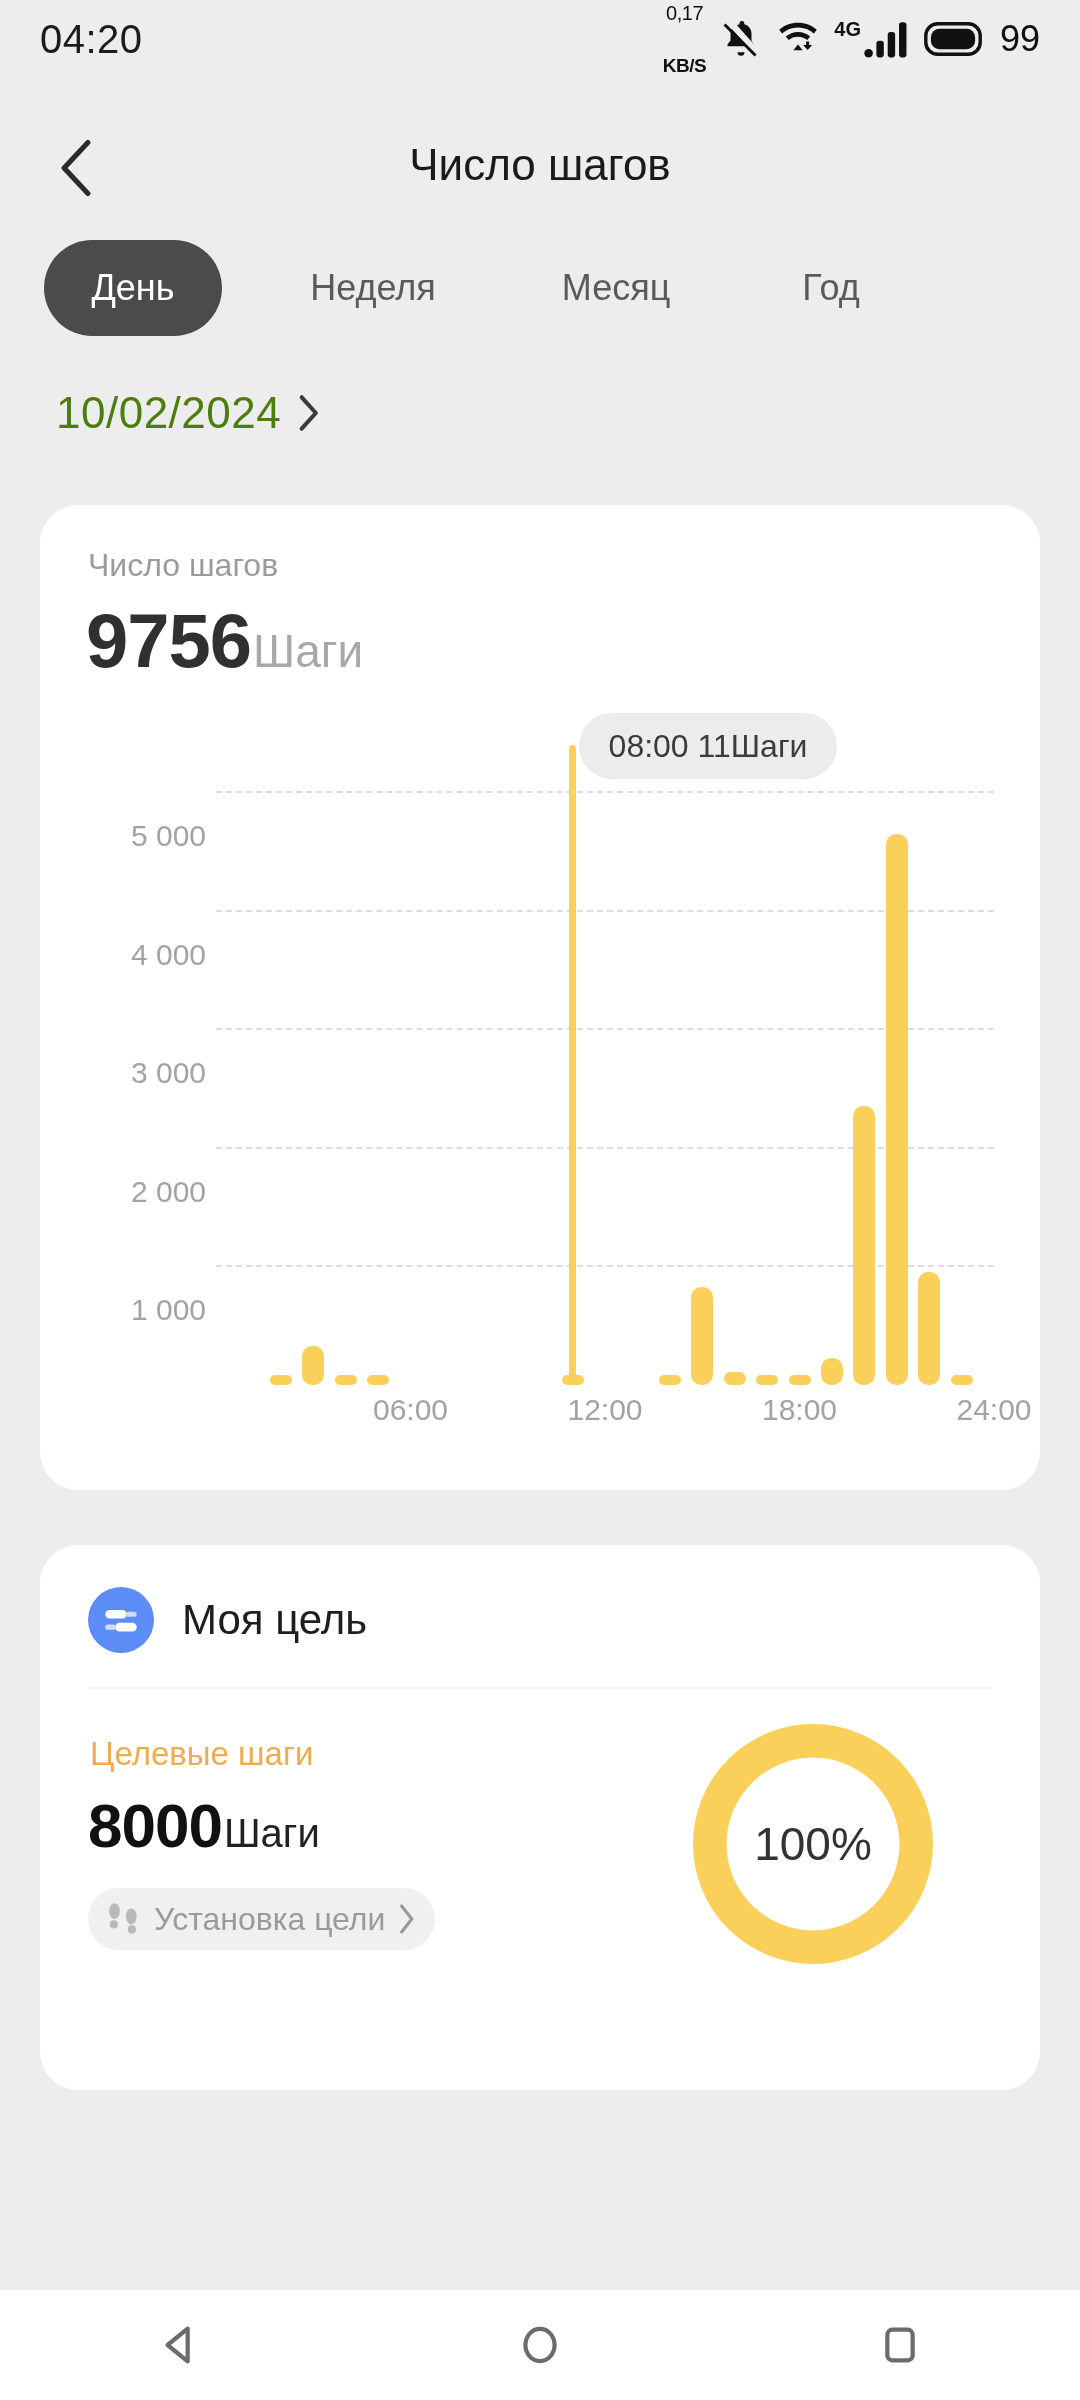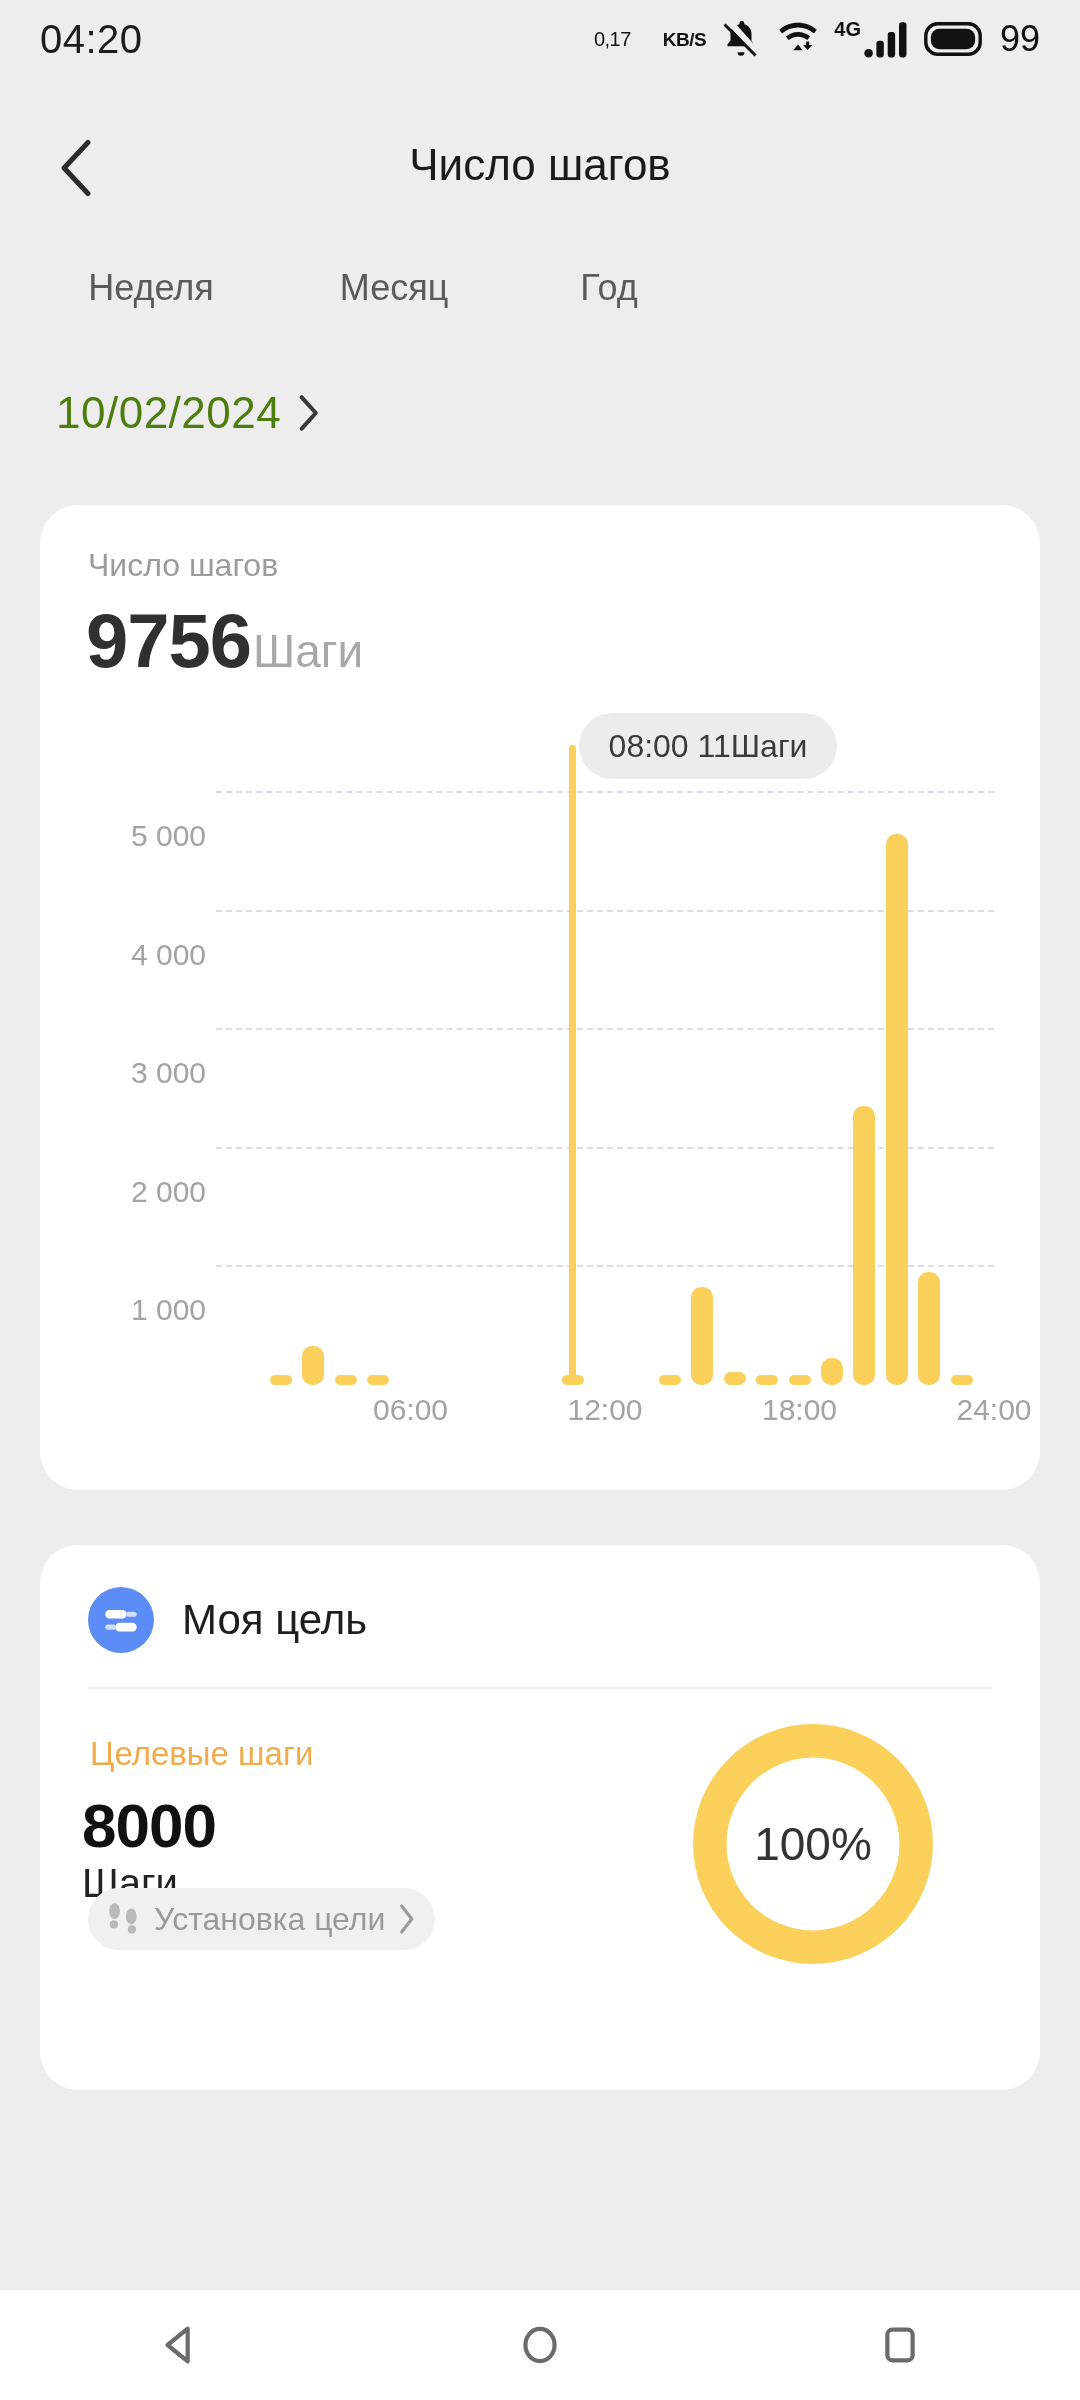--- a/index.html
+++ b/index.html
@@ -12,21 +12,21 @@
   }
 
   
   .statusbar{
     position:absolute;left:0;top:0;width:1080px;height:78px;
     display:flex;align-items:center;justify-content:space-between;
     padding:0 40px;box-sizing:border-box;
   }
   .sb-time{font-size:40px;color:#1c1c1c;letter-spacing:.5px;}
   .sb-right{display:flex;align-items:center;gap:14px;}
-  .sb-net{display:flex;flex-direction:row;align-items:center;line-height:1;color:#111;gap:32px;}
+  .sb-net{display:flex;flex-direction:column;align-items:center;line-height:1;color:#111;gap:32px;}
   .sb-net .n1{font-size:20px;letter-spacing:-.5px;}
   .sb-net .n2{font-size:19px;font-weight:bold;letter-spacing:-.5px;margin-top:1px;}
   .sb-ic{display:block;}
   .sb-batt-num{font-size:36px;color:#111;margin-left:4px;}
 
   
   .header{
     position:absolute;left:0;top:110px;width:1080px;height:110px;
   }
   .back-btn{
@@ -126,21 +126,21 @@
     display:flex;align-items:center;justify-content:center;flex:none;
   }
   .goal-head-title{font-size:42px;color:#1e1e1e;}
   .goal-divider{
     position:absolute;left:48px;right:48px;top:142px;height:2px;background:#efefef;
   }
   .goal-sub{
     position:absolute;left:50px;top:190px;font-size:33px;color:#f0ab4b;
   }
   .goal-value-row{
-    position:absolute;left:40px;top:245px;display:flex;align-items:baseline;flex-direction:column;
+    position:absolute;left:48px;top:245px;display:flex;align-items:baseline;
   }
   .goal-value{font-size:62px;font-weight:bold;color:#111;letter-spacing:-1px;}
   .goal-unit{font-size:40px;color:#222;margin-left:2px;}
   .goal-btn{
     position:absolute;left:48px;top:343px;height:62px;
     background:#f0f0f0;border-radius:31px;
     display:flex;align-items:center;gap:12px;padding:0 20px 0 18px;
     box-sizing:border-box;
   }
   .goal-btn-text{font-size:32px;color:#9a9a9a;}
@@ -202,20 +202,21 @@
 <div class="header">
   <div class="back-btn">
     <svg width="34" height="58" viewBox="0 0 20 34">
       <path d="M17 2 3 17l14 15" fill="none" stroke="#2b2b2b" stroke-width="3" stroke-linecap="round" stroke-linejoin="round"></path>
     </svg>
   </div>
   <div class="page-title">Число шагов</div>
 </div>
 
 <div class="tabs">
+  <div class="tab tab-0 active">День</div>
   <div class="tab tab-1">Неделя</div>
   <div class="tab tab-2">Месяц</div>
   <div class="tab tab-3">Год</div>
 </div>
 
 <div class="daterow">
   <span class="date-text">10/02/2024</span>
   <svg width="22" height="38" viewBox="0 0 14 24">
     <path d="M3 2l9 10-9 10" fill="none" stroke="#3a3a3a" stroke-width="2.6" stroke-linecap="round" stroke-linejoin="round"></path>
   </svg>

